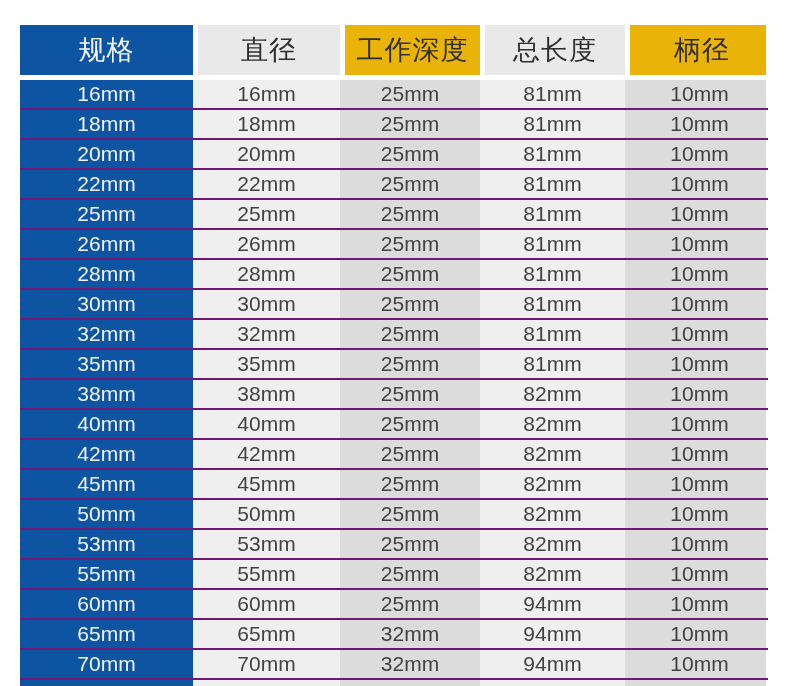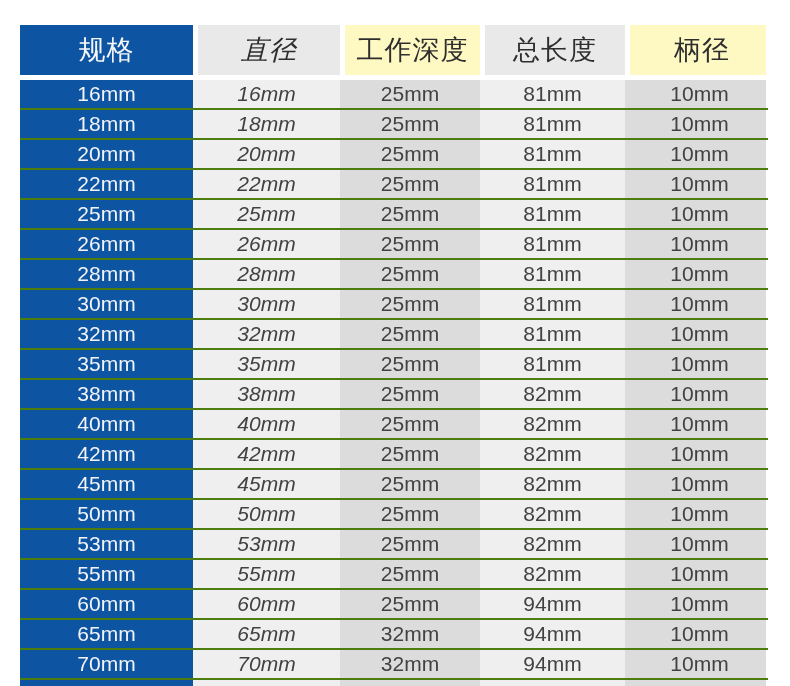--- a/index.html
+++ b/index.html
@@ -30,37 +30,37 @@
     font-size: 27px;
     color: #2e2e2e;
     letter-spacing: 1px;
   }
   .hcell.gap { border-left: 5px solid #ffffff; }
   .h-blue {
     background: #0d54a2;
     color: #f5f6f8;
   }
   .h-light { background: #e9e9e9; }
-  .h-dark  { background: #fef9c3; }
+  .h-dark  { background: #eab308; }
 
   .data-row {
     display: flex;
     height: 28px;
-    border-bottom: 2px solid #4d7c0f;
+    border-bottom: 2px solid #701a75;
   }
   .cell {
     box-sizing: border-box;
     height: 28px;
     line-height: 28px;
     text-align: center;
     font-size: 21px;
     color: #424242;
   }
   .c0 { width: 173px; }
-  .c1 { width: 147px; font-style: italic; }
+  .c1 { width: 147px; }
   .c2 { width: 140px; }
   .c3 { width: 145px; }
   .c4 { width: 141px; padding-left: 8px; }
   .col-blue  { background: #0d54a2; color: #f2f4f7; }
   .col-light { background: #efefef; }
   .col-dark  { background: #dcdcdc; }
 </style>
 </head>
 <body>
 

